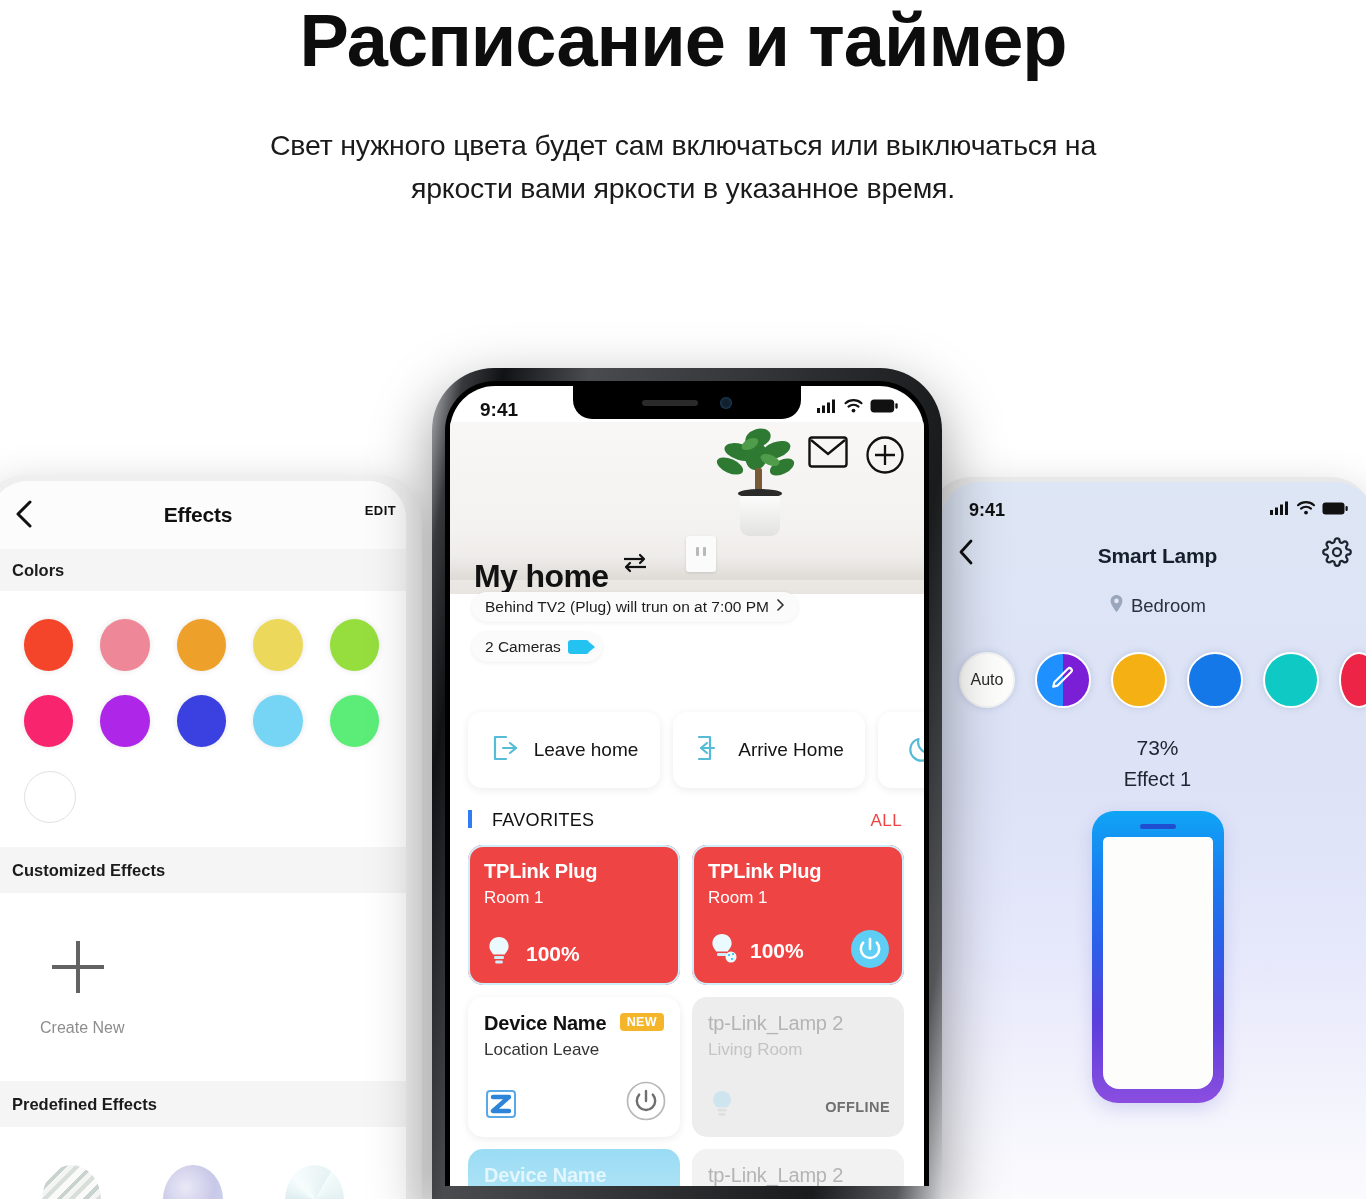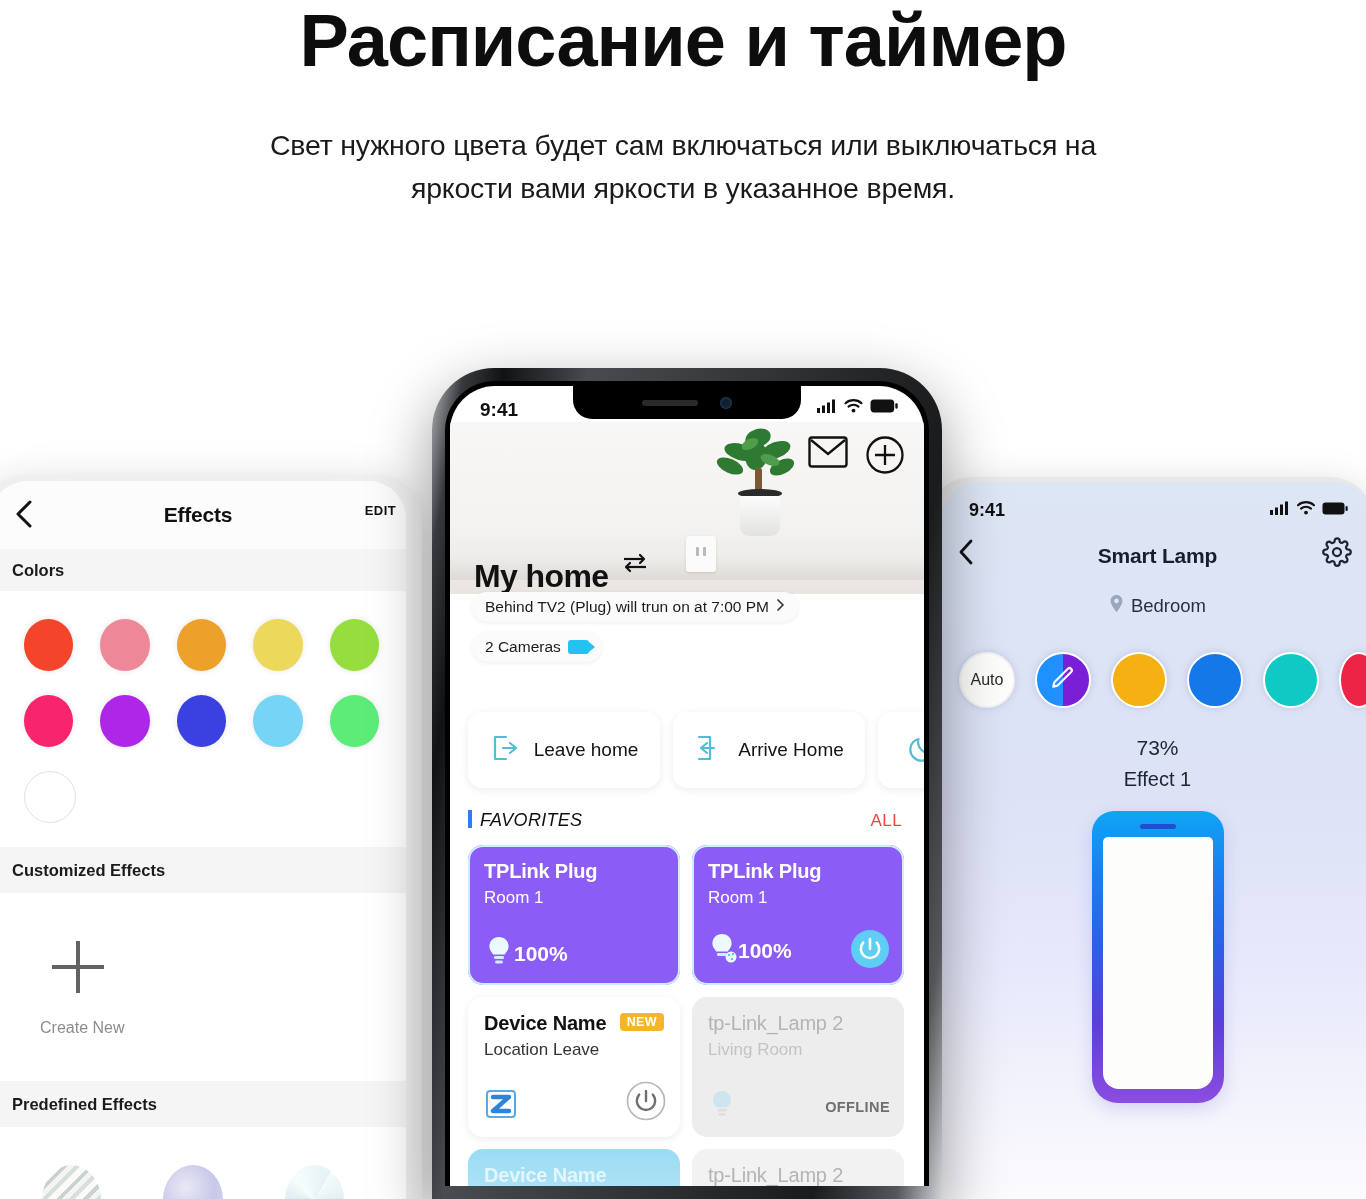--- a/index.html
+++ b/index.html
@@ -214,43 +214,43 @@
   }
   .c-actions { display: flex; gap: 13px; padding: 14px 0 0 18px; }
   .c-action {
     background: #fff; border-radius: 14px; height: 76px; min-width: 192px;
     display: flex; align-items: center; justify-content: center; gap: 14px;
     box-shadow: 0 2px 9px rgba(0,0,0,0.08); font-size: 19px; font-weight: 500; color: #141414;
     flex: 0 0 auto;
   }
   .c-action.partial { min-width: 90px; }
   .c-favrow { display: flex; align-items: center; justify-content: space-between; padding: 22px 22px 0 18px; }
-  .c-fav-left { display: flex; align-items: flex-start; gap: 8px; font-style: italic; }
+  .c-fav-left { display: flex; align-items: flex-start; gap: 20px; }
   .c-fav-bar { width: 4px; height: 18px; background: #2f7df6; }
   .c-fav-text { font-size: 18px; font-weight: 500; color: #111; letter-spacing: 0.3px; }
   .c-all { font-size: 17px; color: #ef4444; letter-spacing: 0.4px; }
   .c-cards { display: flex; flex-wrap: wrap; gap: 12px; padding: 14px 0 0 18px; }
   .c-card {
     width: 212px; height: 140px; border-radius: 15px; padding: 15px 16px;
     position: relative; flex: 0 0 auto;
   }
-  .c-card.on { background: #8b5cf6; box-shadow: 0 0 0 2px #cdeefb inset; }
+  .c-card.on { background: #ef4444; box-shadow: 0 0 0 2px #cdeefb inset; }
   .c-card.plain { background: #fff; box-shadow: 0 2px 9px rgba(0,0,0,0.08); }
   .c-card.offline { background: #ededed; }
   .c-card.dim { background: linear-gradient(180deg,#9adcf4 0%, #d9f2fb 100%); }
   .cc-title { font-size: 20px; font-weight: 700; letter-spacing: -0.2px; }
   .cc-sub { font-size: 17px; margin-top: 5px; font-weight: 400; }
   .c-card.on .cc-title, .c-card.on .cc-sub { color: #fff; }
   .c-card.plain .cc-title { color: #111; font-weight: 700; }
   .c-card.plain .cc-sub { color: #333; }
   .c-card.offline .cc-title { color: #b4b4b4; font-weight: 500; }
   .c-card.offline .cc-sub { color: #c4c4c4; }
   .c-card.dim .cc-title { color: #e4f6fd; font-weight: 700; }
   .cc-foot { position: absolute; left: 16px; right: 14px; bottom: 12px; display: flex; align-items: center; justify-content: space-between; }
-  .cc-left { display: flex; align-items: center; gap: 0; }
+  .cc-left { display: flex; align-items: center; gap: 12px; }
   .cc-pct { font-size: 21px; font-weight: 700; color: #fff; }
   .badge-new {
     position: absolute; right: 16px; top: 16px; background: #f5b52a; color: #fff;
     font-size: 12.5px; font-weight: 700; padding: 2px 7px; border-radius: 4px; letter-spacing: 0.4px;
   }
   .offline-tag { font-size: 14.5px; font-weight: 700; color: #6f6f6f; letter-spacing: 0.4px; }
   .z-icon { width: 32px; height: 32px; }
 </style>
 </head>
 <body>

